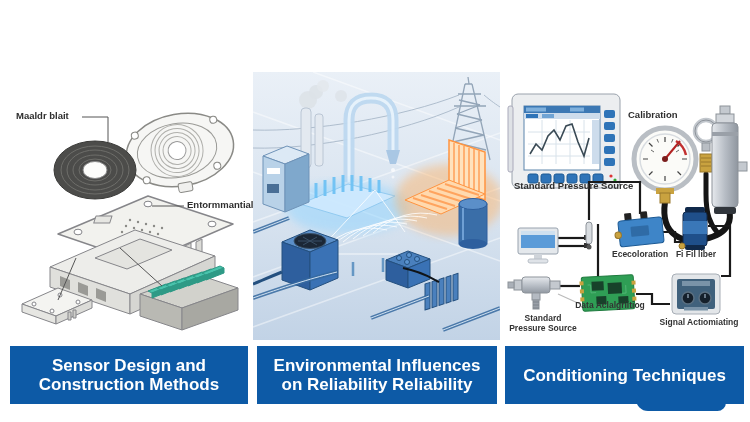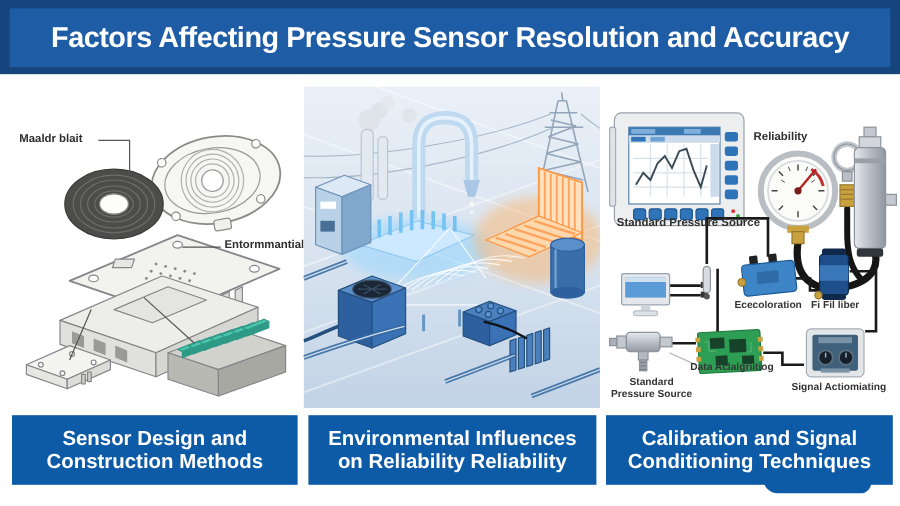--- a/index.html
+++ b/index.html
@@ -32,25 +32,20 @@
     display:flex;flex-direction:column;align-items:center;justify-content:center;color:#fff;
     text-align:center;font-weight:700;font-size:17px;line-height:19px;}
   .caption .blob{position:absolute;right:18px;bottom:-7px;width:90px;height:12px;background:var(--caption-box);
     border-radius:0 0 10px 14px;}
 </style>
 </head>
 <body>
 
 <div id="canvas">
 
-  <header class="banner">
-    <div class="banner-inner">
-      <h1>Factors Affecting Pressure Sensor Resolution and Accuracy</h1>
-    </div>
-  </header>
 
   <section class="panel left">
     <svg width="253" height="284" viewBox="0 0 253 284">
 
       <g transform="rotate(-10 180 88)" stroke="#8a8a86" fill="#f6f6f4">
         <ellipse cx="180" cy="88" rx="54" ry="36" stroke-width="1.5"></ellipse>
         <ellipse cx="177" cy="88" rx="40" ry="27" fill="none" stroke="#9a9a96"></ellipse>
         <circle cx="177" cy="88" r="26" fill="none" stroke="#b0b0ac"></circle>
         <circle cx="177" cy="88" r="22" fill="none" stroke="#b0b0ac"></circle>
         <circle cx="177" cy="88" r="18" fill="none" stroke="#b0b0ac"></circle>
@@ -474,21 +469,21 @@
           <rect x="177" y="217" width="38" height="30" rx="2" fill="#40617c"></rect>
           <rect x="182" y="219" width="28" height="5" fill="#7a93a8"></rect>
           <circle cx="188" cy="236" r="6" fill="#15202b" stroke="#5a6f80" stroke-width="1.5"></circle>
           <circle cx="205" cy="236" r="6" fill="#15202b" stroke="#5a6f80" stroke-width="1.5"></circle>
           <path d="M188 232 v4 M205 232 v4" stroke="#9fb2c2" stroke-width="1.2"></path>
           <rect x="184" y="245" width="24" height="3.5" fill="#7a93a8"></rect>
         </g>
       </g>
     </svg>
 
-    <div class="lbl med" style="left:128px;top:48px;">Reliability</div>
+    <div class="lbl med" style="left:128px;top:48px;">Calibration</div>
     <div class="lbl med" style="left:14px;top:119px;width:130px;">Standard Pressure Source</div>
     <div class="lbl small" style="left:112px;top:188px;width:70px;text-align:left;">Ececoloration</div>
     <div class="lbl small" style="left:168px;top:188px;width:56px;text-align:center;">Fi Fil liber</div>
     <div class="lbl small" style="left:8px;top:252px;width:70px;text-align:center;">
       <div>Standard</div>
       <div>Pressure Source</div>
     </div>
     <div class="lbl small" style="left:72px;top:239px;width:76px;text-align:center;">Data Aclalgriitiog</div>
     <div class="lbl small" style="left:155px;top:256px;width:88px;text-align:center;">Signal Actiomiating</div>
   </section>
@@ -496,19 +491,18 @@
   <footer>
     <div class="caption" style="left:10px;width:238px;">
       <div>Sensor Design and</div>
       <div>Construction Methods</div>
     </div>
     <div class="caption" style="left:257px;width:240px;">
       <div>Environmental Influences</div>
       <div>on Reliability Reliability</div>
     </div>
     <div class="caption" style="left:505px;width:239px;">
-      <div>Calibration and Signal</div>
       <div>Conditioning Techniques</div>
       <div class="blob"></div>
     </div>
   </footer>
 
 </div>
 
 </body></html>

